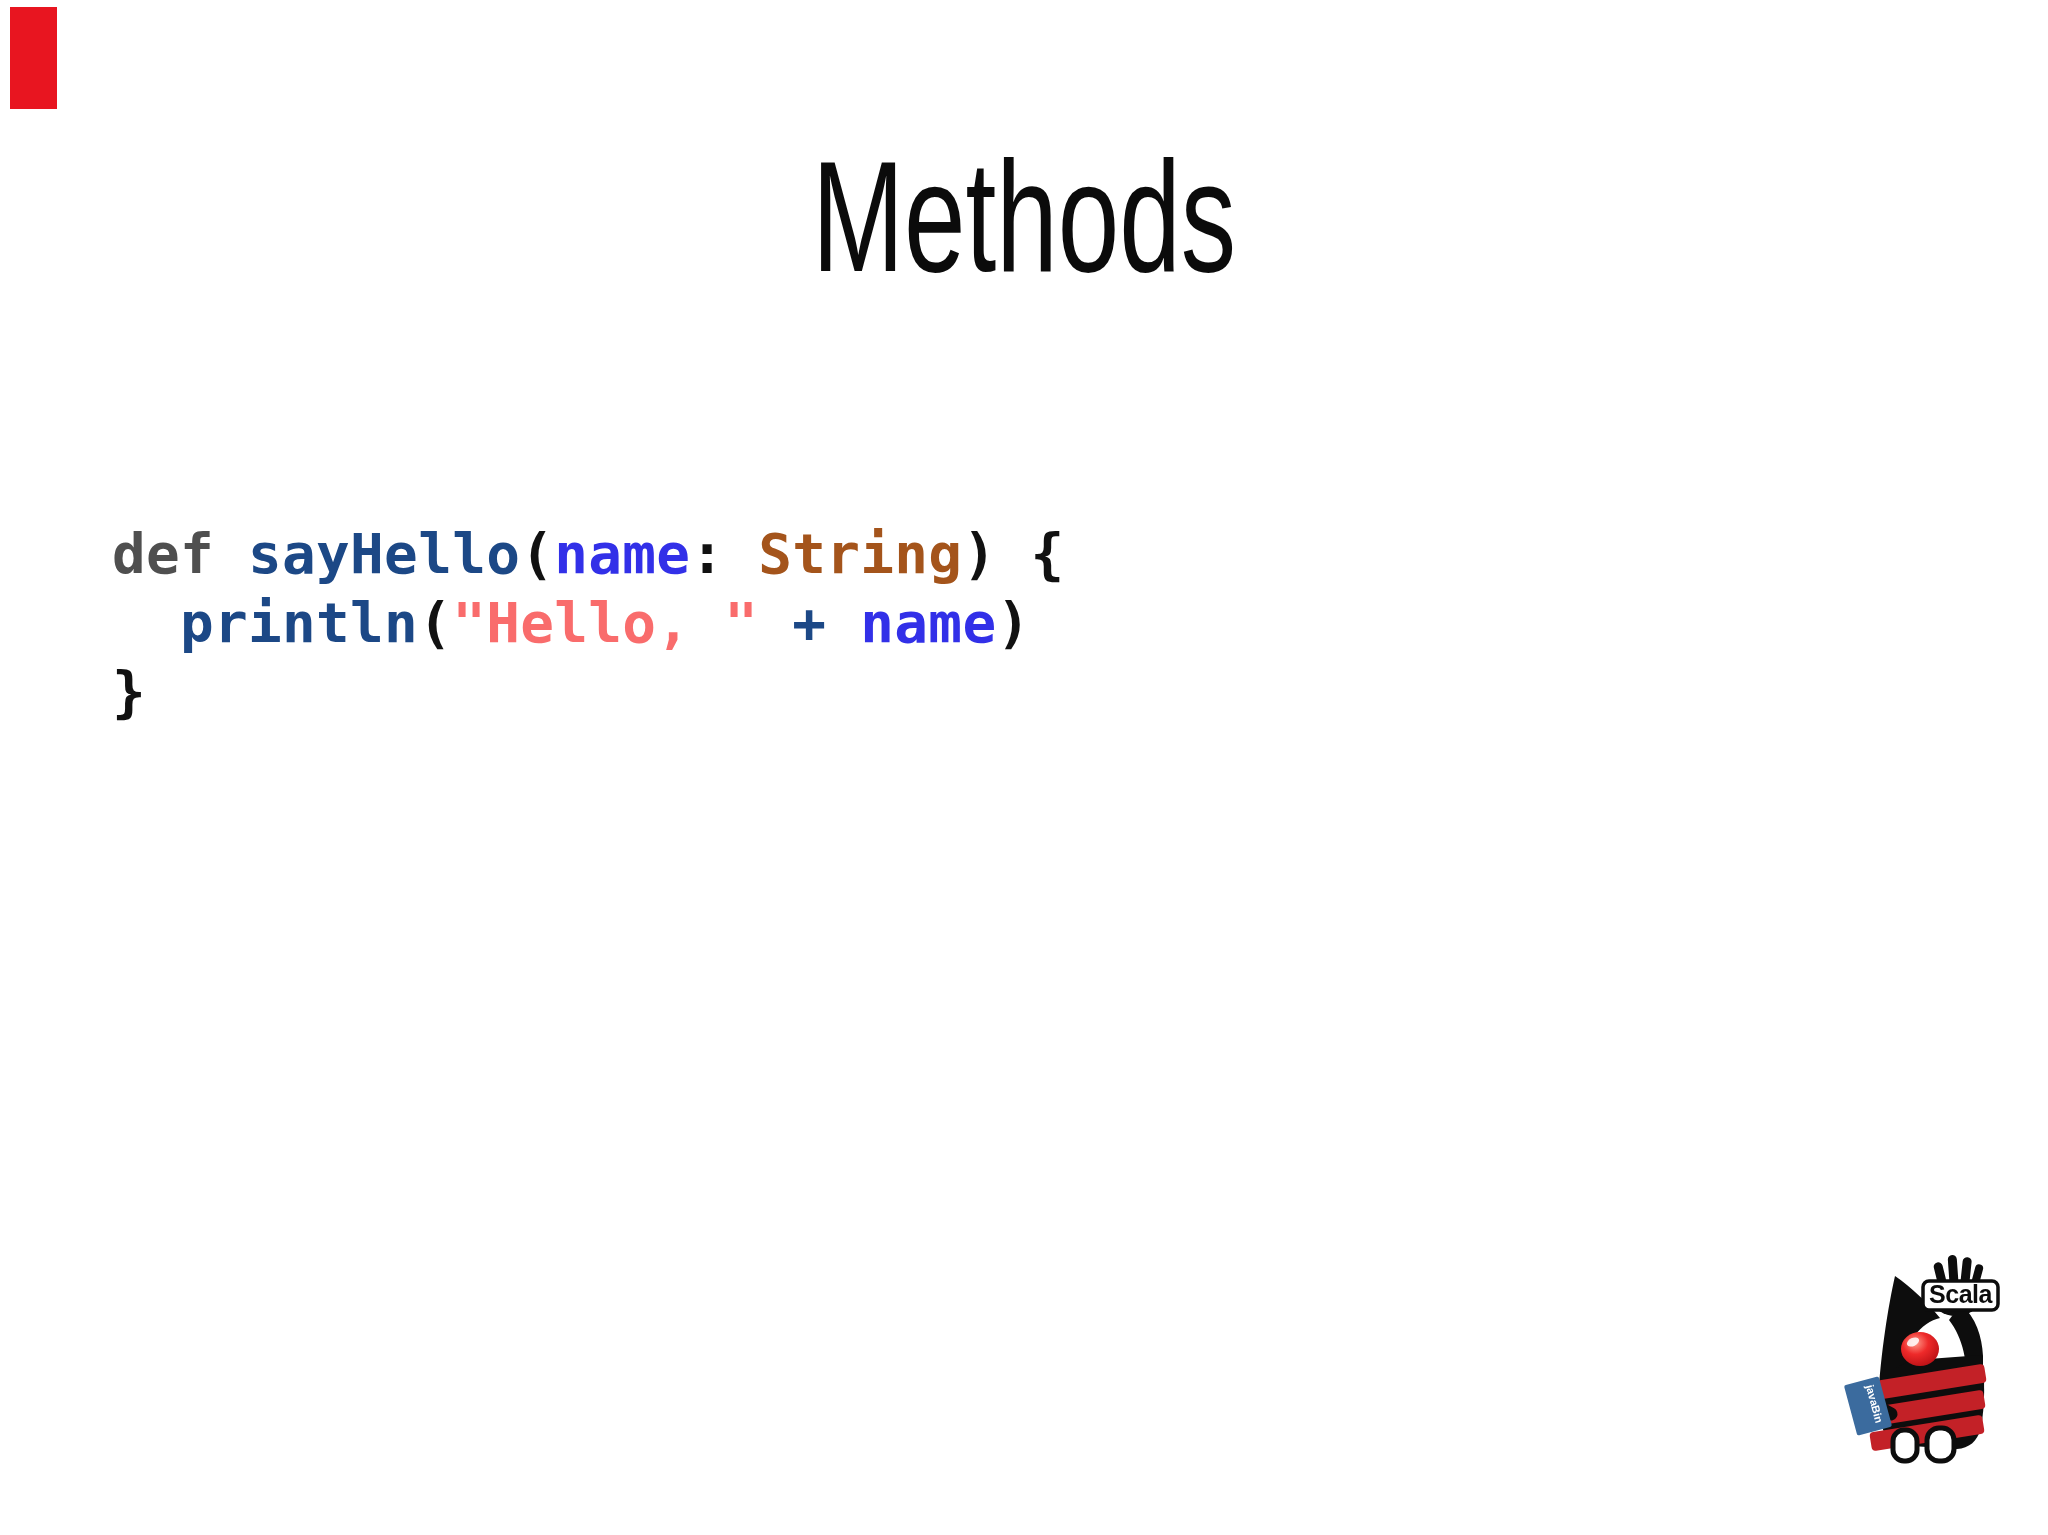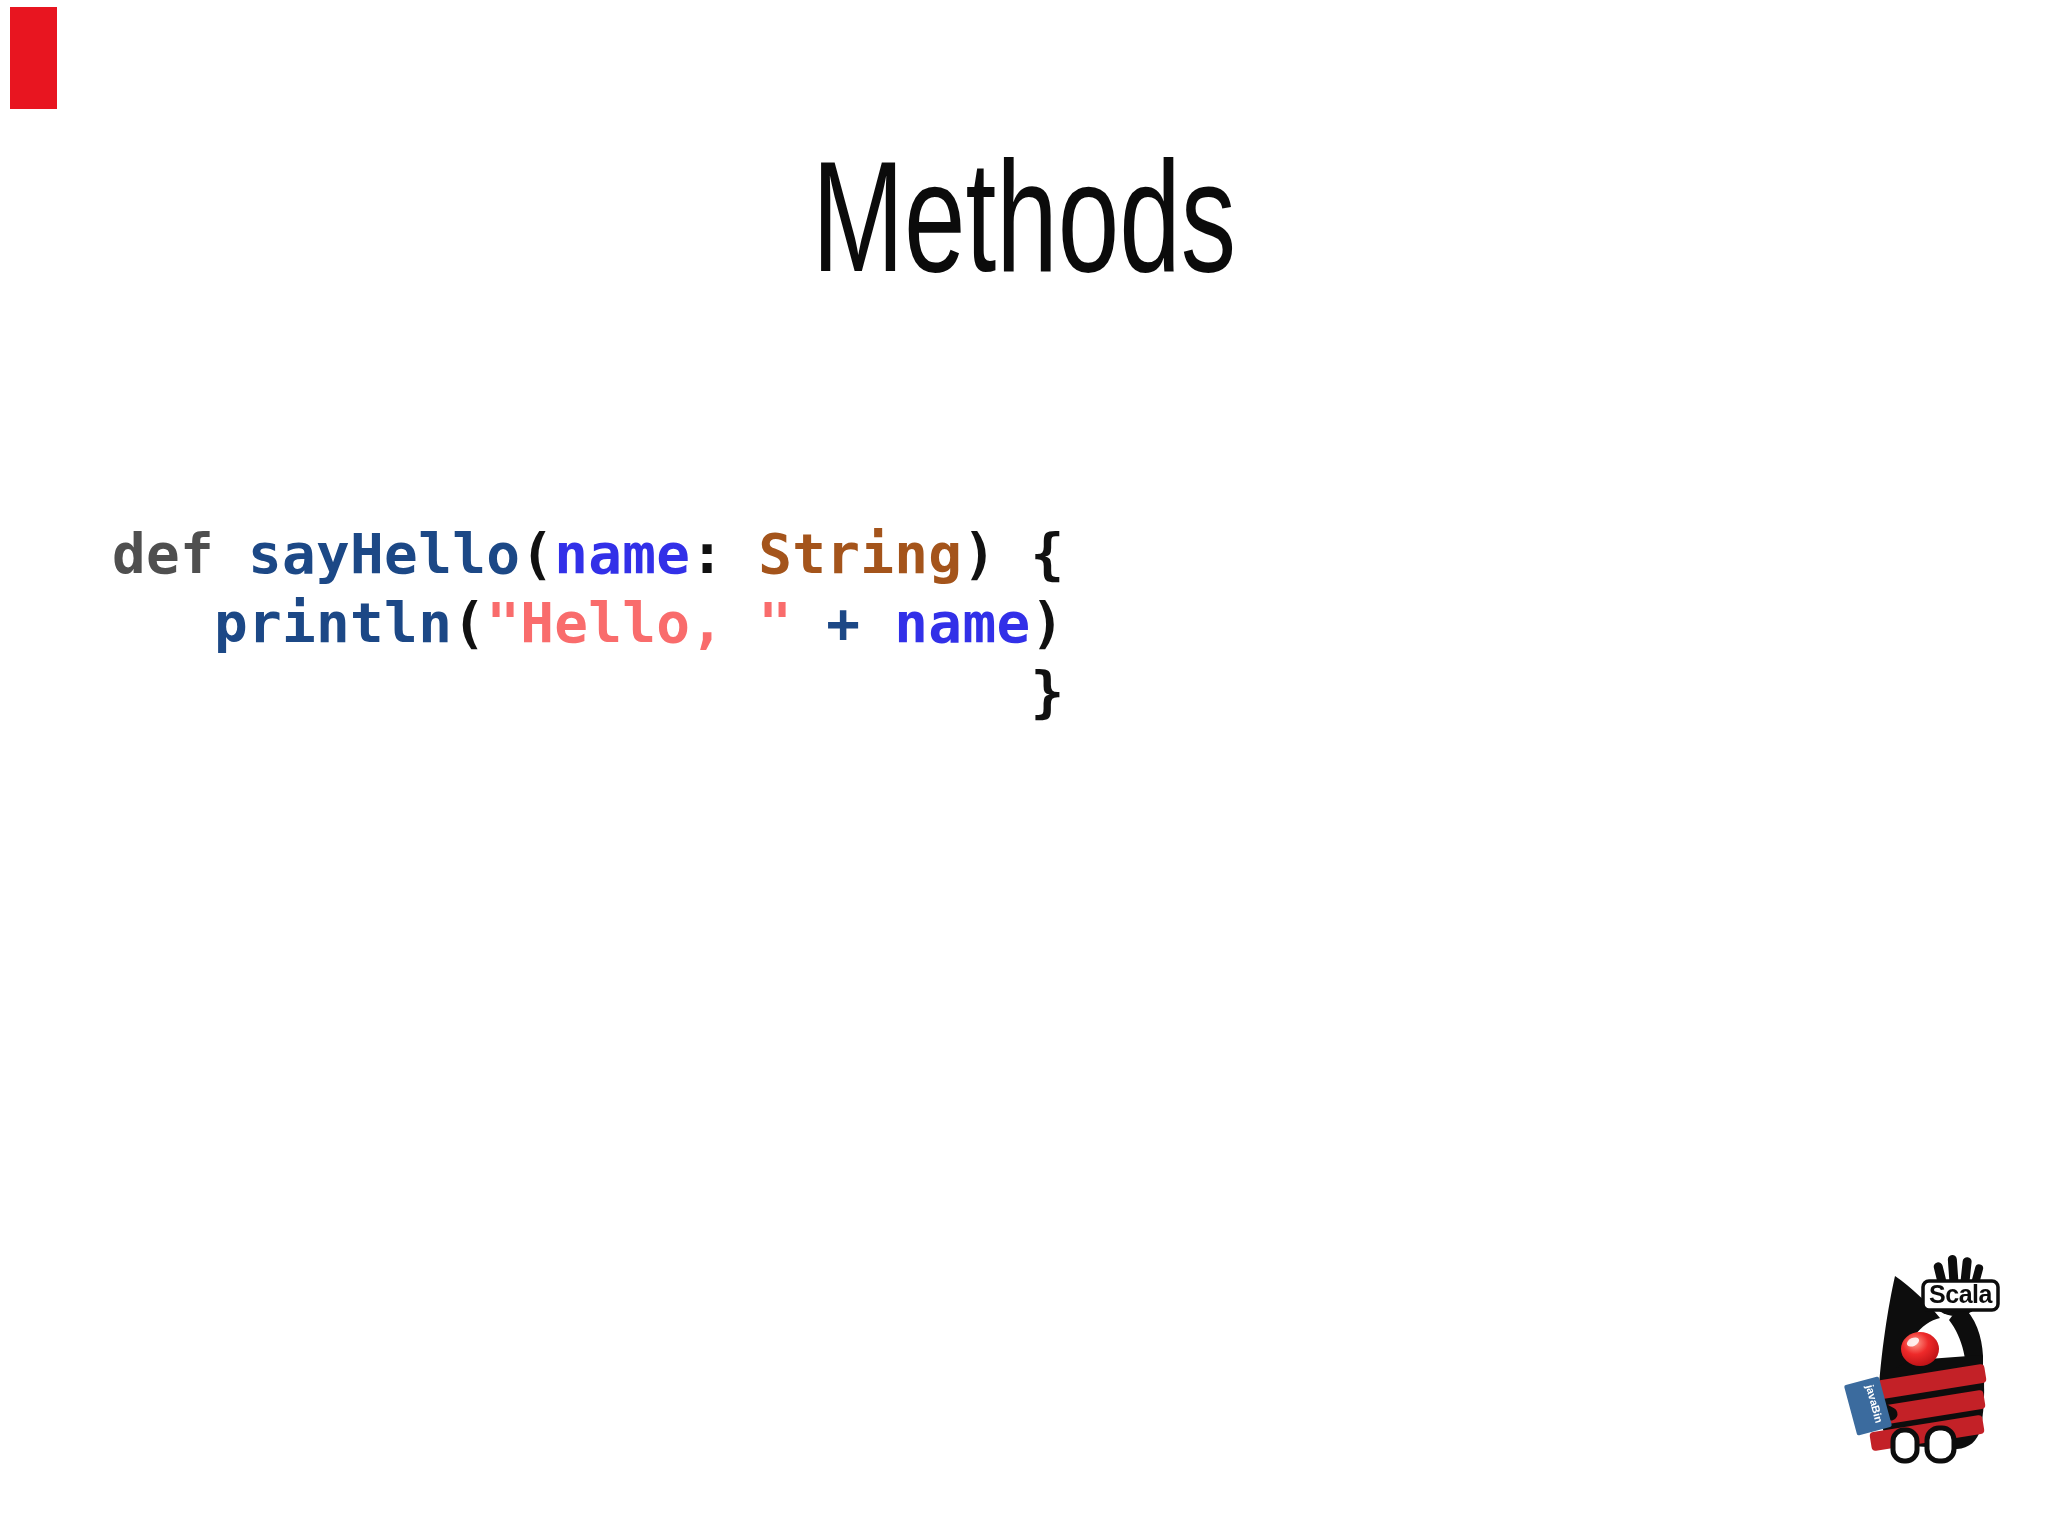--- a/index.html
+++ b/index.html
@@ -14,21 +14,20 @@
     position:absolute;left:0;top:137px;width:2048px;text-align:center;
     font-family:"Liberation Sans",sans-serif;
     font-size:158px;line-height:158px;font-weight:400;white-space:nowrap;
   }
   .title-inner{display:inline-block;transform:scaleX(0.70);transform-origin:50% 50%;}
   .code{
     position:absolute;left:112px;top:519px;margin:0;
     font-family:"DejaVu Sans Mono","Liberation Mono",monospace;
     font-weight:bold;font-size:56px;line-height:69px;letter-spacing:0.3px;
     white-space:pre;
-    text-align:right;
   }
   .mascot{position:absolute;left:1843px;top:1252px;width:160px;height:215px;}
   .sign-text{
     font-family:"Liberation Sans",sans-serif;font-weight:bold;
     font-size:25px;letter-spacing:-0.5px;
   }
   .tag-text{
     font-family:"Liberation Sans",sans-serif;font-weight:bold;font-size:11px;
   }
 </style>

